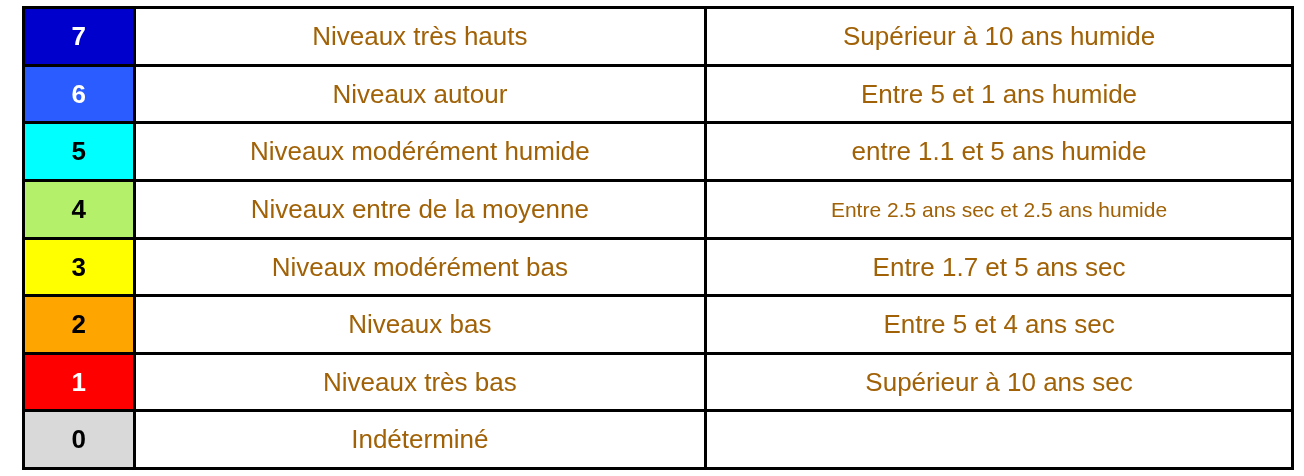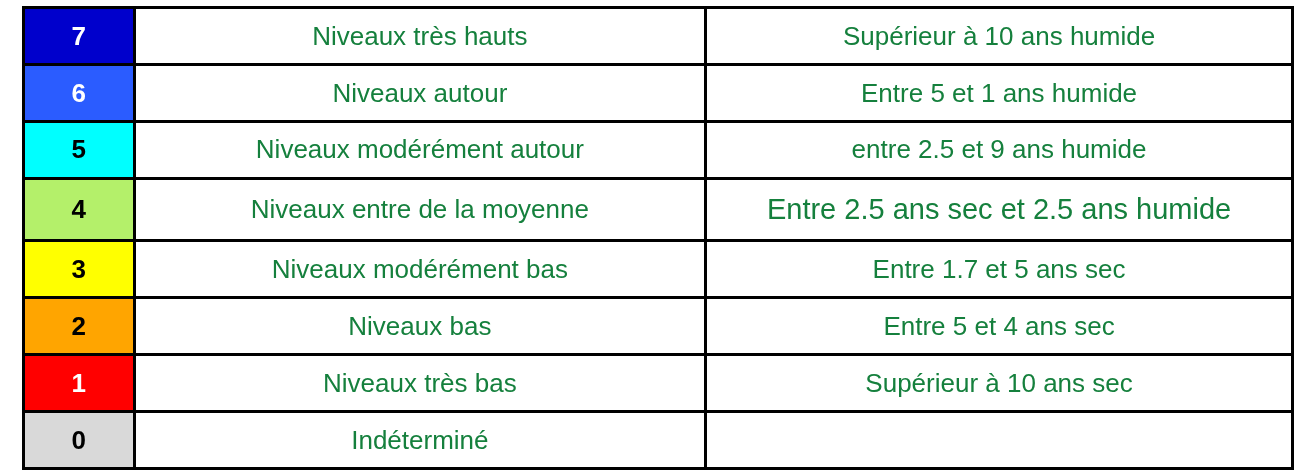--- a/index.html
+++ b/index.html
@@ -24,60 +24,60 @@
     width: 1272px;
     height: 464px;
     border: 3px solid #000000;
   }
   table.legend td {
     border: 3px solid #000000;
     padding: 0;
     text-align: center;
     vertical-align: middle;
     font-size: 26px;
-    color: #15803d;
+    color: #a16207;
     line-height: 1.1;
     white-space: nowrap;
     overflow: hidden;
   }
   td.level-cell {
     width: 105px;
     font-weight: bold;
     font-size: 25px;
   }
   td.label-cell {
     width: 555px;
   }
   td.desc-cell {
     width: 570px;
   }
   td.desc-cell.tight {
-    font-size: 29px;
+    font-size: 21px;
   }
 </style>
 </head>
 <body>
 
 <div class="legend-wrap">
   <table class="legend">
     <tbody>
       <tr>
         <td class="level-cell" style="background-color: rgb(0, 0, 204); color: rgb(255, 255, 255);">7</td>
         <td class="label-cell">Niveaux très hauts</td>
         <td class="desc-cell">Supérieur à 10 ans humide</td>
       </tr>
       <tr>
         <td class="level-cell" style="background-color: rgb(43, 92, 255); color: rgb(255, 255, 255);">6</td>
         <td class="label-cell">Niveaux autour</td>
         <td class="desc-cell">Entre 5 et 1 ans humide</td>
       </tr>
       <tr>
         <td class="level-cell" style="background-color: rgb(0, 255, 255); color: rgb(0, 0, 0);">5</td>
-        <td class="label-cell">Niveaux modérément autour</td>
-        <td class="desc-cell">entre 2.5 et 9 ans humide</td>
+        <td class="label-cell">Niveaux modérément humide</td>
+        <td class="desc-cell">entre 1.1 et 5 ans humide</td>
       </tr>
       <tr>
         <td class="level-cell" style="background-color: rgb(180, 240, 106); color: rgb(0, 0, 0);">4</td>
         <td class="label-cell">Niveaux entre de la moyenne</td>
         <td class="desc-cell tight">Entre 2.5 ans sec et 2.5 ans humide</td>
       </tr>
       <tr>
         <td class="level-cell" style="background-color: rgb(255, 255, 0); color: rgb(0, 0, 0);">3</td>
         <td class="label-cell">Niveaux modérément bas</td>
         <td class="desc-cell">Entre 1.7 et 5 ans sec</td>

